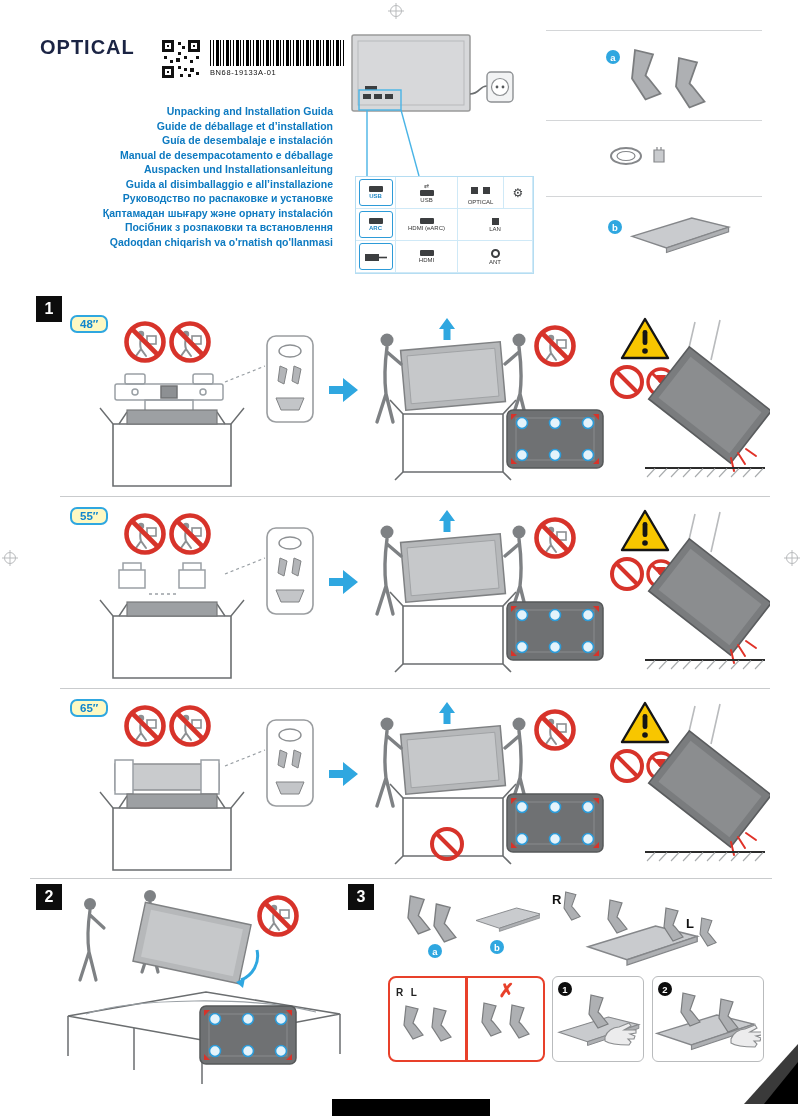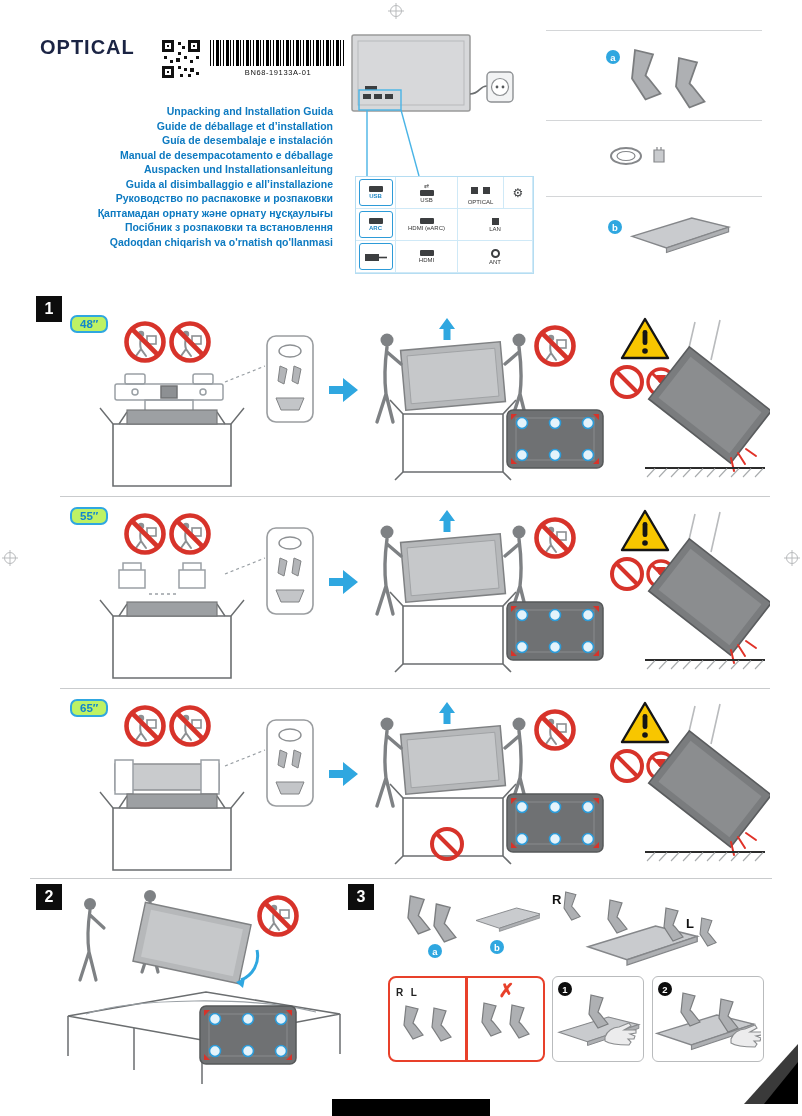--- a/index.html
+++ b/index.html
@@ -5,29 +5,29 @@
   * { margin:0; padding:0; box-sizing:border-box; }
   html,body { background:#ffffff; }
   .page { position:relative; width:802px; height:1116px; background:#fff; overflow:hidden;
           font-family:"Liberation Sans", sans-serif; color:#222; }
   .abs { position:absolute; }
 
   .brand { font-size:20px; font-weight:800; letter-spacing:1px; color:#1b2444; }
 
   .barcode { width:136px; height:26px;
     background: repeating-linear-gradient(90deg,#000 0 1.5px,#fff 1.5px 3px,#000 3px 4px,#fff 4px 6.5px,#000 6.5px 9px,#fff 9px 10px); }
-  .pn { font-size:7.5px; letter-spacing:0.6px; color:#111; text-align:center; width:136px; }
+  .pn { font-size:7.5px; letter-spacing:0.6px; color:#111; text-align:left; width:136px; }
 
   .titles div { font-size:10.5px; font-weight:700; color:#0d7ac1; line-height:14.5px; white-space:nowrap; }
   .titles { text-align:right; }
 
   .secnum { width:26px; height:26px; background:#0d0d0d; color:#fff; display:flex; align-items:center;
             justify-content:center; font-size:16px; font-weight:700; }
   .size-badge { border:2px solid #2fa7e0; color:#1186cd; border-radius:7px; padding:1px 8px;
-                font-size:11.5px; font-weight:700; background:#bef264; display:inline-block; }
+                font-size:11.5px; font-weight:700; background:#fef9c3; display:inline-block; }
   .abc { width:14px; height:14px; border-radius:50%; background:#2fa7e0; color:#fff; font-size:9.5px;
          font-weight:700; display:flex; align-items:center; justify-content:center; }
   .sep { border-top:1px solid #c9cbcd; }
   .psep { border-top:1px solid #d4d6d8; }
 
   .ports { display:grid; grid-template-columns:40px 62px 46px 29px; border:1px solid #b5ddf2; background:#fff; }
   .pcell { border-right:1px solid #cfe9f7; border-bottom:1px solid #cfe9f7; height:32px; display:flex;
            flex-direction:column; align-items:center; justify-content:center; gap:1px; }
   .bport { border:1.5px solid #2d9bd8; border-radius:3px; width:34px; height:27px; display:flex;
            flex-direction:column; align-items:center; justify-content:center; gap:1px; background:#fff; }
@@ -274,22 +274,22 @@
     </g>
   </svg>
 
   <div class="abs titles" style="left:60px;top:104px;width:273px">
     <div>Unpacking and Installation Guida</div>
     <div>Guide de déballage et d’installation</div>
     <div>Guía de desembalaje e instalación</div>
     <div>Manual de desempacotamento e déballage</div>
     <div>Auspacken und Installationsanleitung</div>
     <div>Guida al disimballaggio e all’installazione</div>
-    <div>Руководство по распаковке и розпаковки</div>
-    <div>Қаптамадан орнату және орнату нұсқаулығы</div>
+    <div>Руководство по распаковке и установке</div>
+    <div>Қаптамадан шығару және орнату instalación</div>
     <div>Посібник з розпаковки та встановлення</div>
     <div>Qadoqdan chiqarish va o'rnatish qo'llanmasi</div>
   </div>
 
   <div class="abs ports" style="left:355px;top:176px">
     <div class="pcell">
       <div class="bport">
           <div class="prt"></div>
         <span class="plbl b">USB</span>
         </div>

